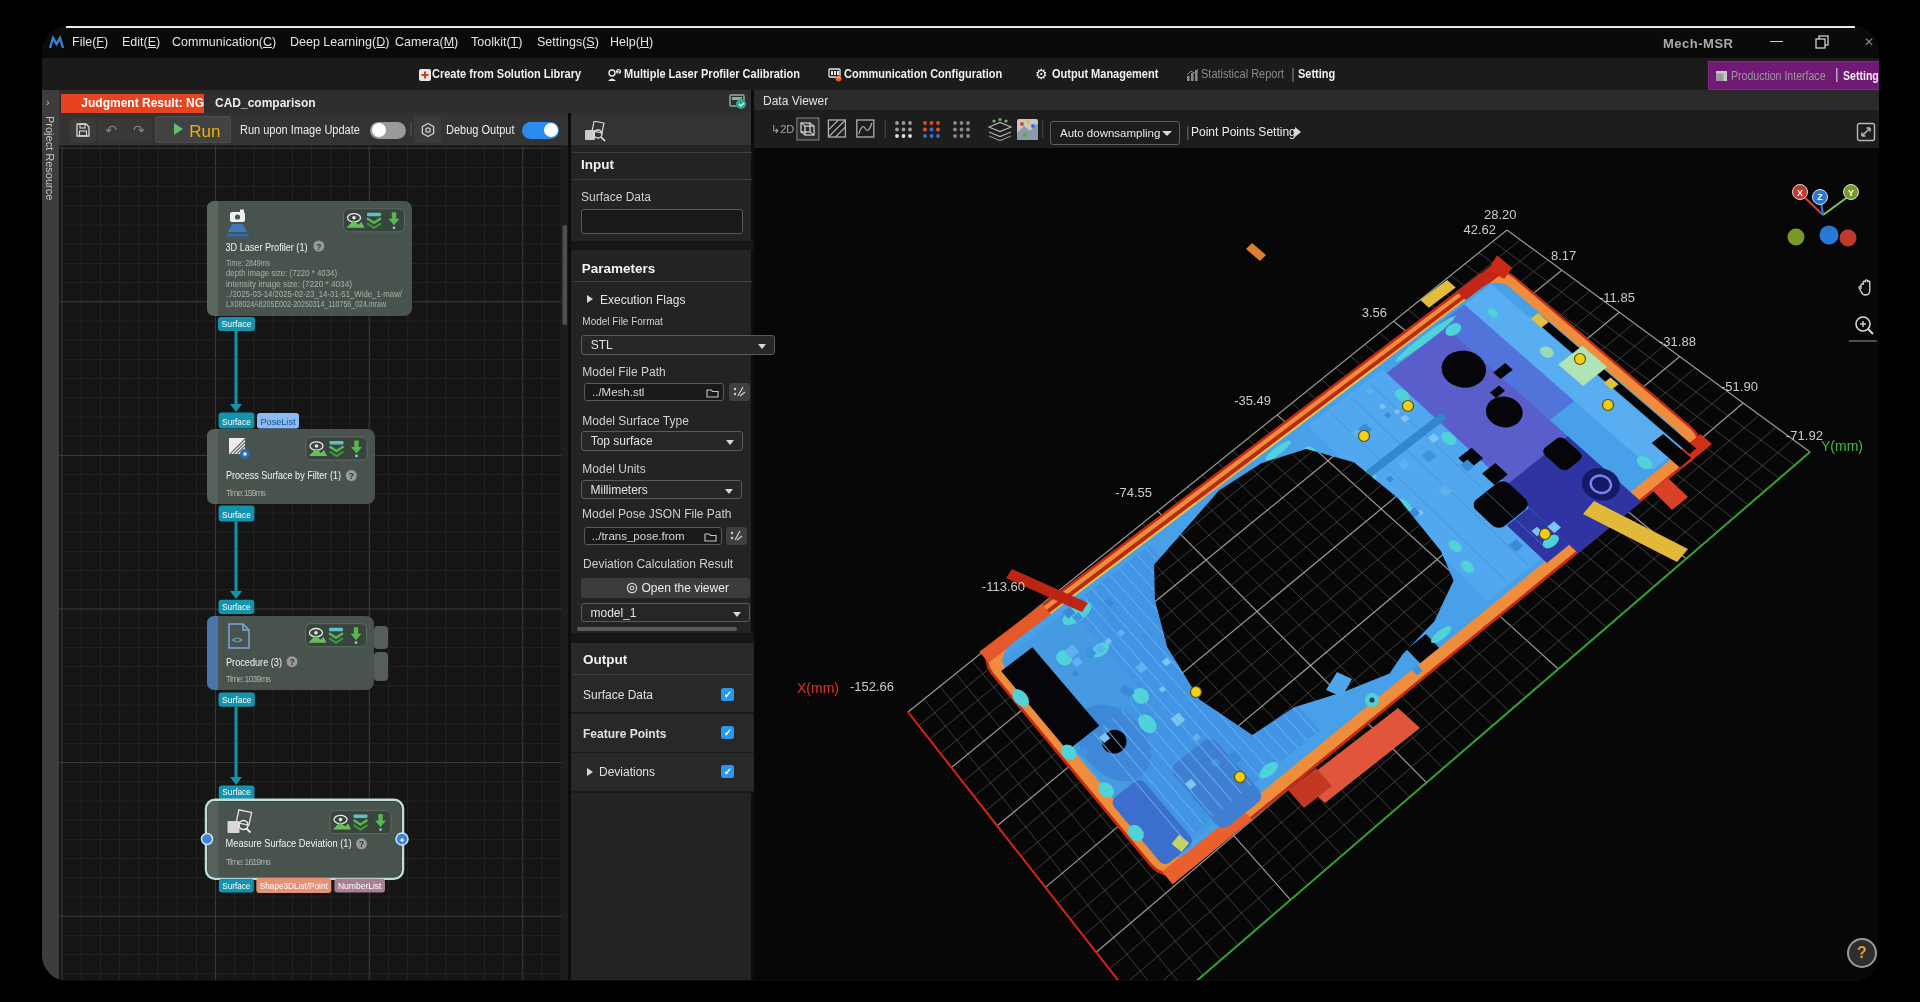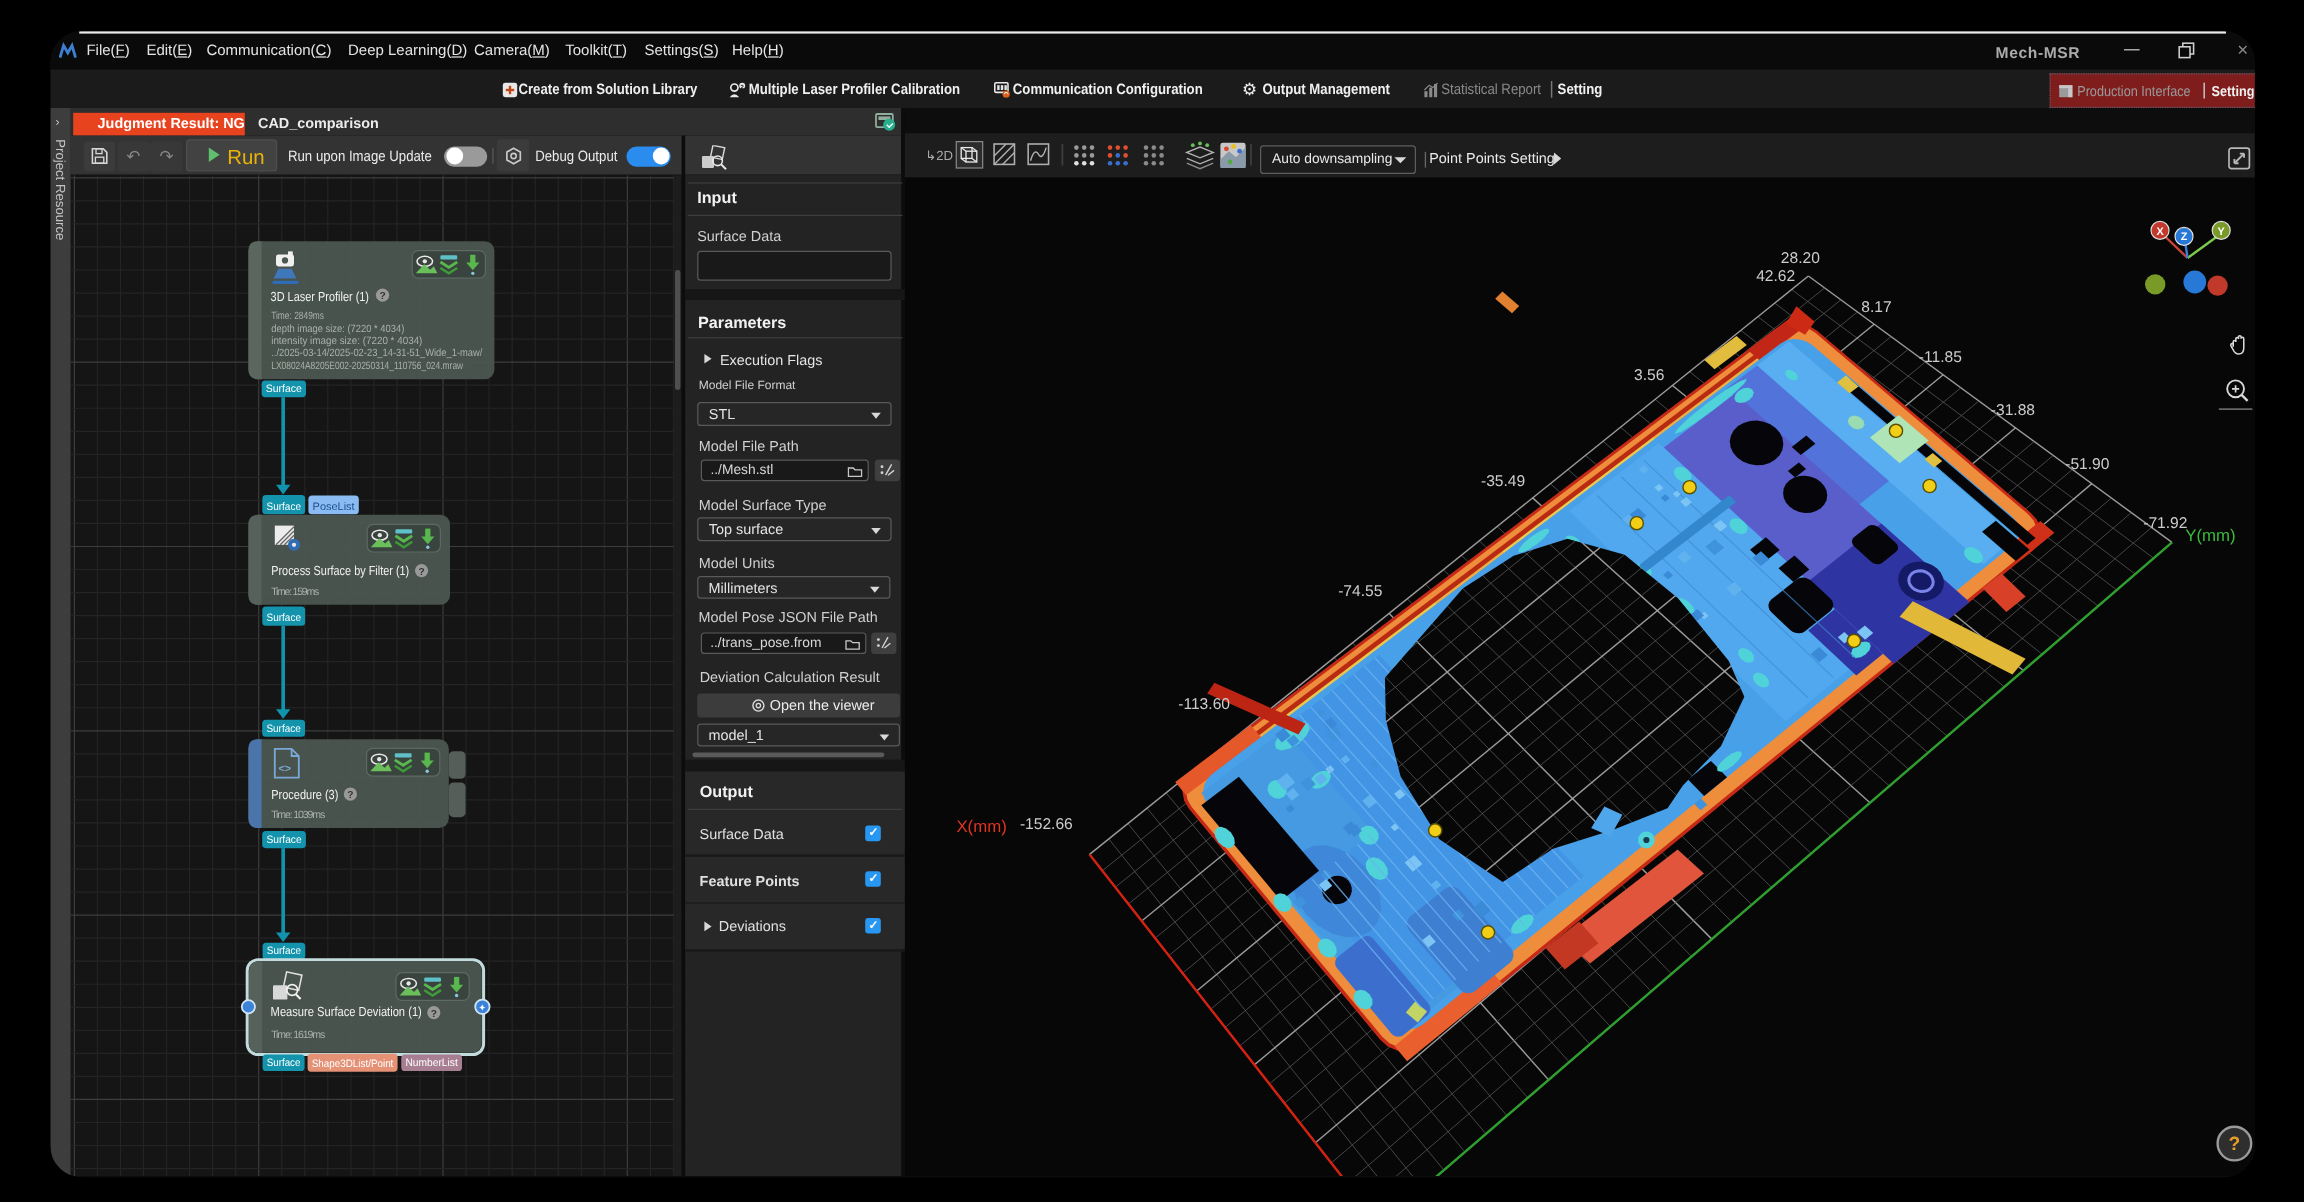--- a/index.html
+++ b/index.html
@@ -55,21 +55,21 @@
       <span class="abs sx" style="left:1010px;top:9px">Output Management</span>
 <svg style="position:absolute;left:1144px;top:11px" width="14" height="13">
         <rect x="1" y="7" width="2.6" height="5" fill="#8a8a8a"></rect>
         <rect x="5" y="4" width="2.6" height="8" fill="#8a8a8a"></rect>
         <rect x="9" y="1" width="2.6" height="11" fill="#8a8a8a"></rect>
         <path d="M1 6 L5 2 L8 4 L12 0" stroke="#8a8a8a" stroke-width="1" fill="none"></path>
       </svg>
       <span class="abs sx" style="left:1159px;top:9px;color:#8a8a8a;font-weight:normal">Statistical Report</span>
 <span class="abs" style="left:1249px;top:7px;color:#777;font-weight:normal;font-size:15px">|</span>
 <span class="abs sx" style="left:1256px;top:9px">Setting</span>
-<div class="abs" style="left:1666px;top:3px;width:207px;height:29px;background:#7f1d1d;border:1px dotted #555f6e">
+<div class="abs" style="left:1666px;top:3px;width:207px;height:29px;background:#701a75;border:1px dotted #555f6e">
 <svg style="position:absolute;left:6px;top:8px" width="14" height="13">
           <rect x="1" y="1" width="11" height="10" fill="#9a9a9a"></rect>
           <rect x="1" y="1" width="11" height="2.5" fill="#c8c8c8"></rect>
           <rect x="8.5" y="3.5" width="3.5" height="7.5" fill="#c8c8c8"></rect>
         </svg>
         <span class="abs sx" style="left:22px;top:7px;color:#9a9a9a;font-weight:normal;font-size:12px">Production Interface</span>
 <span class="abs" style="left:126px;top:4px;color:#ccc;font-weight:normal;font-size:14px">|</span>
         <span class="abs sx" style="left:134px;top:7px;font-size:12px">Setting</span>
 </div>
     </div>
@@ -87,20 +87,23 @@
         <rect x="3" y="3" width="10" height="3" fill="#8fae9e"></rect>
         <circle cx="12" cy="10" r="5" fill="#27ae8e"></circle>
         <path d="M10 10 l2 2 l3 -3" stroke="#fff" stroke-width="1.2" fill="none"></path>
       </svg>
 </div>
 <div class="abs" style="left:17px;top:87px;width:692px;height:33px;background:#333333;border-bottom:1px solid #222"></div>
 <div class="abs" style="left:17px;top:120px;width:509px;height:834px;background:#151515"></div>
 <div class="abs" style="left:526px;top:87px;width:3px;height:867px;background:#0c0c0c"></div>
 <div class="abs" style="left:529px;top:120px;width:183px;height:834px;background:#232323"></div>
 <div class="abs" style="left:709px;top:64px;width:3px;height:890px;background:#0c0c0c"></div>
+<div class="abs" style="left:712px;top:64px;width:1125px;height:21px;background:#2a2a2a;border-bottom:1px solid #1a1a1a">
+  <span class="abs" style="left:9px;top:4px;color:#e2e2e2;font-size:12px">Data Viewer</span>
+</div>
 <div class="abs" style="left:712px;top:85px;width:1125px;height:37px;background:#1d1d1d"></div>
 <div class="abs" style="left:712px;top:122px;width:1125px;height:832px;background:#070707"></div>
 
 <div class="abs" style="left:27.7px;top:91.5px;width:26px;height:25px;background:#3b3b3b;border-radius:3px">
  <svg style="position:absolute;left:5px;top:4px" width="16" height="16">
         <path d="M2 2 L11 2 L14 5 L14 14 L2 14 Z" fill="none" stroke="#d8d8d8" stroke-width="1.3"></path>
         <rect x="5" y="2" width="5" height="4" fill="none" stroke="#d8d8d8" stroke-width="1.1"></rect>
         <rect x="4.5" y="9" width="7" height="5" fill="none" stroke="#d8d8d8" stroke-width="1.1"></rect>
       </svg>
     </div>
@@ -136,21 +139,21 @@
     <span class="abs" style="left:539px;top:131px;color:#f2f2f2;font-size:13.5px;font-weight:bold">Input</span>
     <div class="abs" style="left:531px;top:153px;width:179px;height:1px;background:#3e3e3e"></div>
     <span class="abs" style="left:539px;top:164px;color:#d0d0d0;font-size:12px;font-weight:normal">Surface Data</span>
     <div class="abs" style="left:538.7px;top:183px;width:162px;height:25px;background:#191919;border:1px solid #5a5a5a;border-radius:3px"></div>
     <div class="abs" style="left:529px;top:215px;width:183px;height:9px;background:#161616"></div>
     <span class="abs" style="left:539.7px;top:235px;color:#f2f2f2;font-size:13.5px;font-weight:bold">Parameters</span>
     <div class="abs" style="left:531px;top:255px;width:179px;height:1px;background:#3e3e3e"></div>
     <span class="abs" style="left:544.7px;top:269px;width:0;height:0;border-left:6px solid #d8d8d8;border-top:4.5px solid transparent;border-bottom:4.5px solid transparent"></span>
     <span class="abs" style="left:558px;top:267px;color:#e4e4e4;font-size:12px;font-weight:normal">Execution Flags</span>
     <span class="abs" style="left:540.3px;top:290px;color:#d0d0d0;font-size:10px;font-weight:normal">Model File Format</span>
-    <div class="abs" style="left:538.7px;top:308.9px;width:162px;height:20px;background:#262626;border:1px solid #5a5a5a;border-radius:3px">
+    <div class="abs" style="left:538.7px;top:308.9px;width:194px;height:20px;background:#262626;border:1px solid #5a5a5a;border-radius:3px">
       <span style="position:absolute;left:9px;top:2px;color:#e4e4e4;font-size:12px">STL</span>
       <span style="position:absolute;right:8px;top:8px;width:0;height:0;border-top:5px solid #d8d8d8;border-left:4.5px solid transparent;border-right:4.5px solid transparent"></span>
     </div>
     <span class="abs" style="left:540.3px;top:338.5px;color:#d0d0d0;font-size:12px;font-weight:normal">Model File Path</span>
     <div class="abs" style="left:542px;top:357px;width:140px;height:18px;background:#191919;border:1px solid #5a5a5a;border-radius:3px">
       <span style="position:absolute;left:7px;top:2px;color:#d8d8d8;font-size:11.5px">../Mesh.stl</span>
       <svg style="position:absolute;right:4px;top:4px" width="13" height="10">
         <path d="M1 2 L5 2 L6.5 3.5 L12 3.5 L12 9 L1 9 Z" fill="none" stroke="#c8c8c8" stroke-width="1.1"></path>
       </svg>
     </div>

